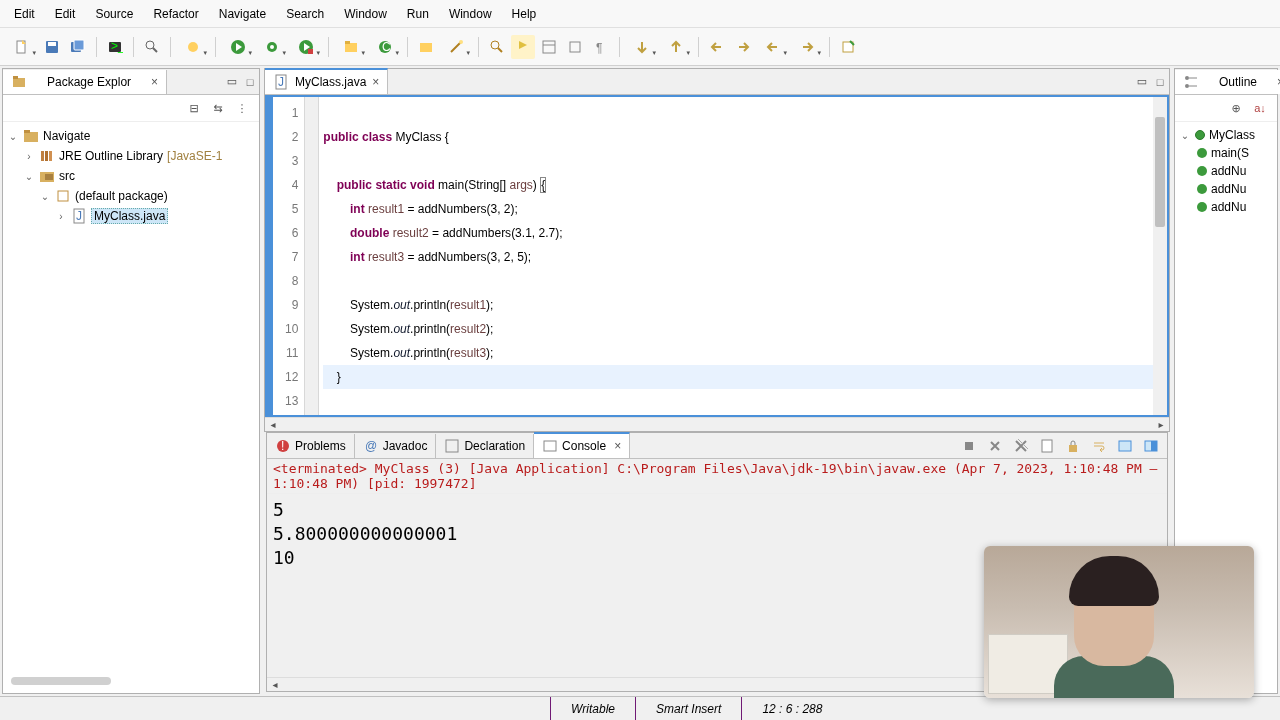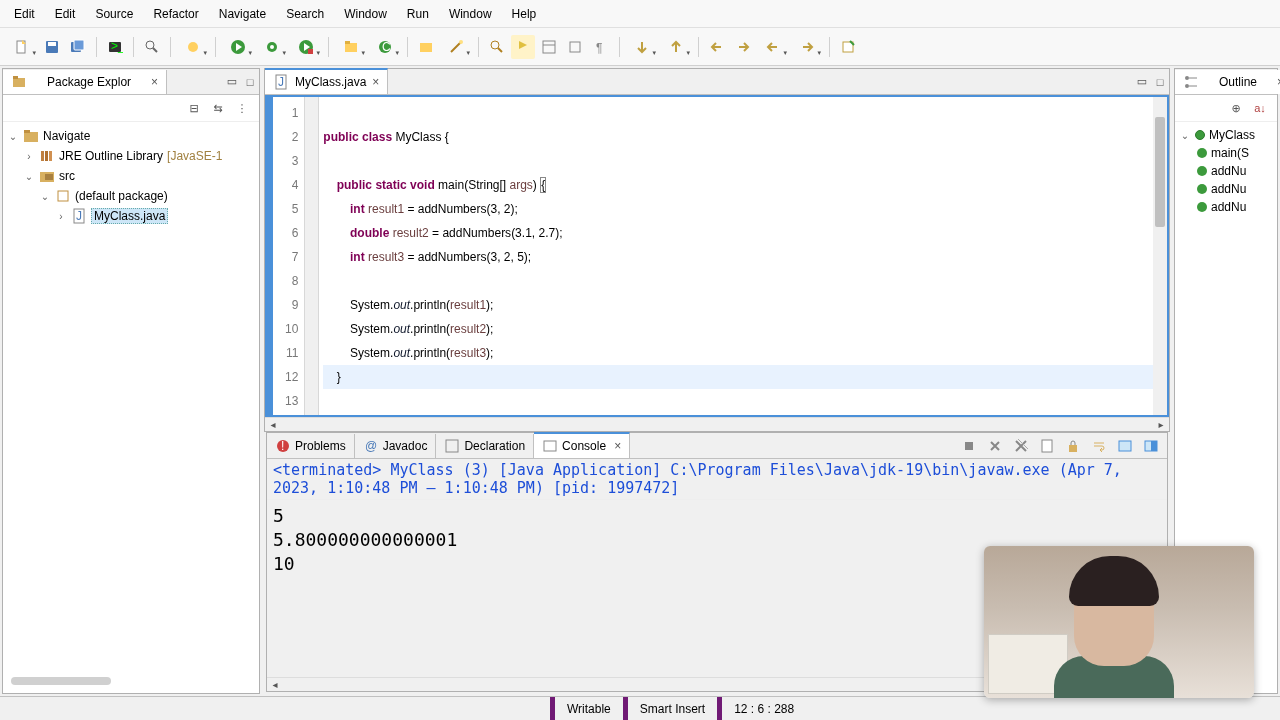--- a/index.html
+++ b/index.html
@@ -58,33 +58,33 @@
 .vthumb { width: 10px; height: 110px; background: #c0c0c0; margin: 20px auto 0; border-radius: 2px; }
 .hscrollbar { height: 14px; background: #f0f0f0; border-top: 1px solid #ddd; display: flex; align-items: center; }
 .harrow { width: 16px; text-align: center; color: #555; font-size: 10px; }
 
 
 .bottom-panel { height: 260px; border: 1px solid #b0b0b0; margin: 0 2px 2px 2px; display: flex; flex-direction: column; }
 .btabbar { display: flex; background: #f0f0f0; border-bottom: 1px solid #c0c0c0; height: 26px; align-items: center; }
 .btab { padding: 4px 8px; display: flex; align-items: center; gap: 4px; border-right: 1px solid #c0c0c0; }
 .btab.active { background: #fff; border-top: 2px solid #4a90d9; margin-top: -2px; }
 .console-tools { margin-left: auto; display: flex; gap: 2px; padding-right: 4px; }
-.console-head { padding: 2px 6px; color: #1d4ed8; font-family: Consolas, monospace; font-size: 15px; border-bottom: 1px solid #eee; }
+.console-head { padding: 2px 6px; color: #b91c1c; font-family: Consolas, monospace; font-size: 13px; border-bottom: 1px solid #eee; }
 .console-out { flex: 1; padding: 4px 6px; font-family: Consolas, monospace; font-size: 18px; line-height: 24px; white-space: pre; overflow: hidden; }
 
 
 .outline-panel { width: 104px; margin: 2px; }
 .outline-body { padding: 4px; overflow: hidden; }
 .oitem { display: flex; align-items: center; gap: 4px; padding: 2px; white-space: nowrap; }
 .ocirc { width: 10px; height: 10px; border-radius: 50%; background: #3c9a3c; flex-shrink: 0; }
 .ocirc.cls { background: #3c9a3c; border: 1px solid #2a7a2a; }
 
 
 .statusbar { height: 24px; background: #f0f0f0; border-top: 1px solid #c0c0c0; display: flex; align-items: center; }
-.statcell { border-left: 5px solid #701a75; padding: 0 12px; height: 100%; display: flex; align-items: center; }
+.statcell { border-left: 1px solid #701a75; padding: 0 20px; height: 100%; display: flex; align-items: center; font-style: italic; }
 
 
 .webcam { position: absolute; right: 26px; bottom: 22px; width: 270px; height: 152px; background: linear-gradient(180deg,#b8a898 0%,#c8bcb0 40%,#e8e0d8 100%); border-radius: 6px; box-shadow: 0 2px 8px rgba(0,0,0,0.3); overflow: hidden; }
 .webcam .head { position: absolute; left: 90px; top: 20px; width: 80px; height: 100px; background: #d8b8a0; border-radius: 40px 40px 30px 30px; }
 .webcam .hair { position: absolute; left: 85px; top: 10px; width: 90px; height: 50px; background: #2a2020; border-radius: 45px 45px 10px 10px; }
 .webcam .body { position: absolute; left: 70px; top: 110px; width: 120px; height: 60px; background: #4a6a5a; border-radius: 30px 30px 0 0; }
 .webcam .furn { position: absolute; left: 4px; bottom: 4px; width: 80px; height: 60px; background: #f0ece4; border: 1px solid #d0ccc4; }
 
 
 svg { width: 16px; height: 16px; }

